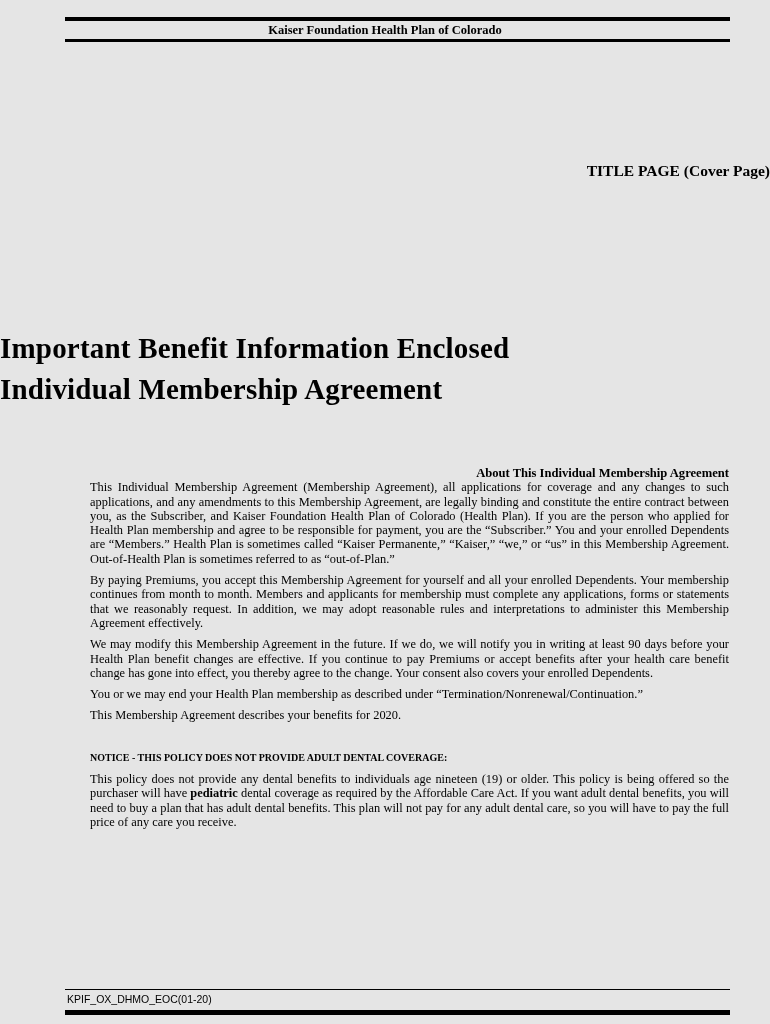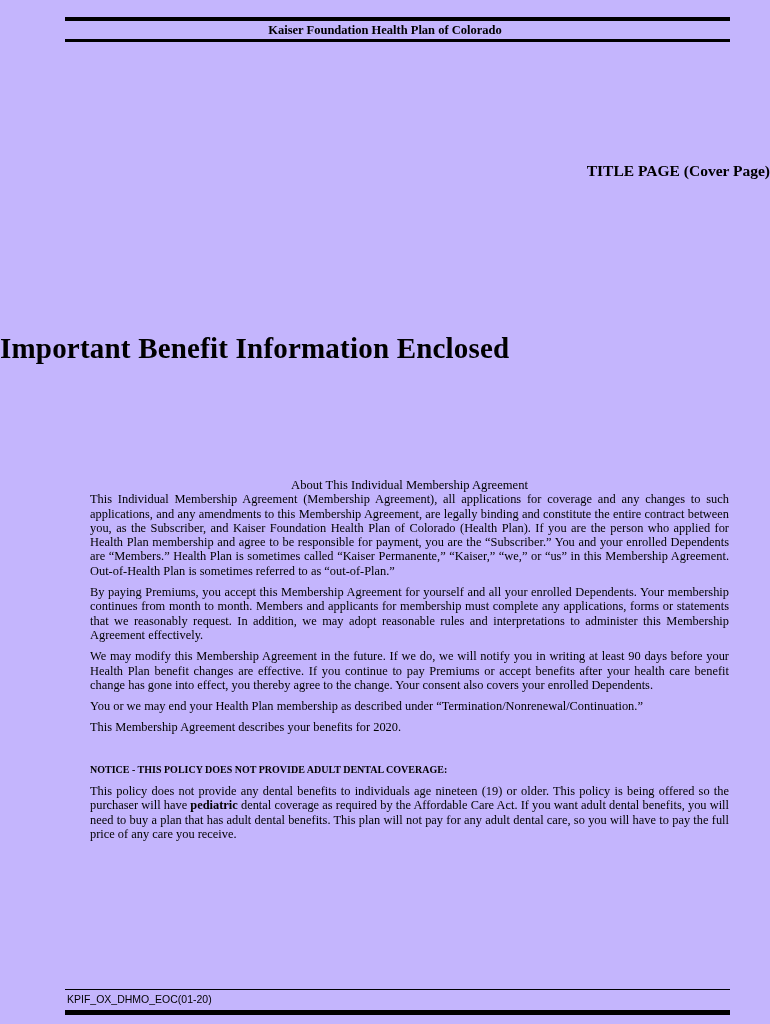--- a/index.html
+++ b/index.html
@@ -1,21 +1,21 @@
 <!DOCTYPE html>
 <html><head>
 <meta charset="utf-8">
 <style>
   * { margin: 0; padding: 0; box-sizing: border-box; }
   html, body { background: #ffffff; }
   .page {
     position: relative;
     width: 770px;
     height: 1024px;
-    background: #c4b5fd;
+    background: #e5e5e5;
     margin: 0 auto;
     font-family: "Liberation Serif", serif;
     color: #000000;
     overflow: hidden;
   }
 
   
   .rule { position: absolute; left: 65px; right: 40px; background: #000; }
   .rule-top { top: 17px; height: 4px; }
   .rule-bottom { top: 39px; height: 3px; }
@@ -53,23 +53,22 @@
     position: absolute;
     top: 466px;
     left: 90px;
     width: 639px;
     font-size: 12.4px;
     line-height: 14.3px;
     text-align: justify;
   }
   .section-heading {
     font-size: 12.6px;
-    font-weight: normal;
-    text-align: center;
-    margin-top: 12px;
+    font-weight: bold;
+    text-align: right;
   }
   .para { margin-top: 7px; }
   .para.first-para { margin-top: 0; }
   .notice-heading {
     margin-top: 28px;
     font-size: 10px;
     font-weight: bold;
     text-align: left;
   }
   .notice-para { }
@@ -93,20 +92,21 @@
   <header>
     <div class="rule rule-top"></div>
     <div class="header-title">Kaiser Foundation Health Plan of Colorado</div>
     <div class="rule rule-bottom"></div>
   </header>
 
   <div class="title-page-label">TITLE PAGE (Cover Page)</div>
 
   <h1 class="main-heading">
     <div>Important Benefit Information Enclosed</div>
+    <div>Individual Membership Agreement</div>
   </h1>
 
   <section class="body-content">
     <h2 class="section-heading">About This Individual Membership Agreement</h2>
     <p class="para first-para">This Individual Membership Agreement (Membership Agreement), all applications for coverage and any changes to such applications, and any amendments to this Membership Agreement, are legally binding and constitute the entire contract between you, as the Subscriber, and Kaiser Foundation Health Plan of Colorado (Health Plan). If you are the person who applied for Health Plan membership and agree to be responsible for payment, you are the “Subscriber.” You and your enrolled Dependents are “Members.” Health Plan is sometimes called “Kaiser Permanente,” “Kaiser,” “we,” or “us” in this Membership Agreement. Out-of-Health Plan is sometimes referred to as “out-of-Plan.”</p>
     <p class="para">By paying Premiums, you accept this Membership Agreement for yourself and all your enrolled Dependents. Your membership continues from month to month. Members and applicants for membership must complete any applications, forms or statements that we reasonably request. In addition, we may adopt reasonable rules and interpretations to administer this Membership Agreement effectively.</p>
     <p class="para">We may modify this Membership Agreement in the future. If we do, we will notify you in writing at least 90 days before your Health Plan benefit changes are effective. If you continue to pay Premiums or accept benefits after your health care benefit change has gone into effect, you thereby agree to the change. Your consent also covers your enrolled Dependents.</p>
     <p class="para">You or we may end your Health Plan membership as described under “Termination/Nonrenewal/Continuation.”</p>
     <p class="para">This Membership Agreement describes your benefits for 2020.</p>
 

